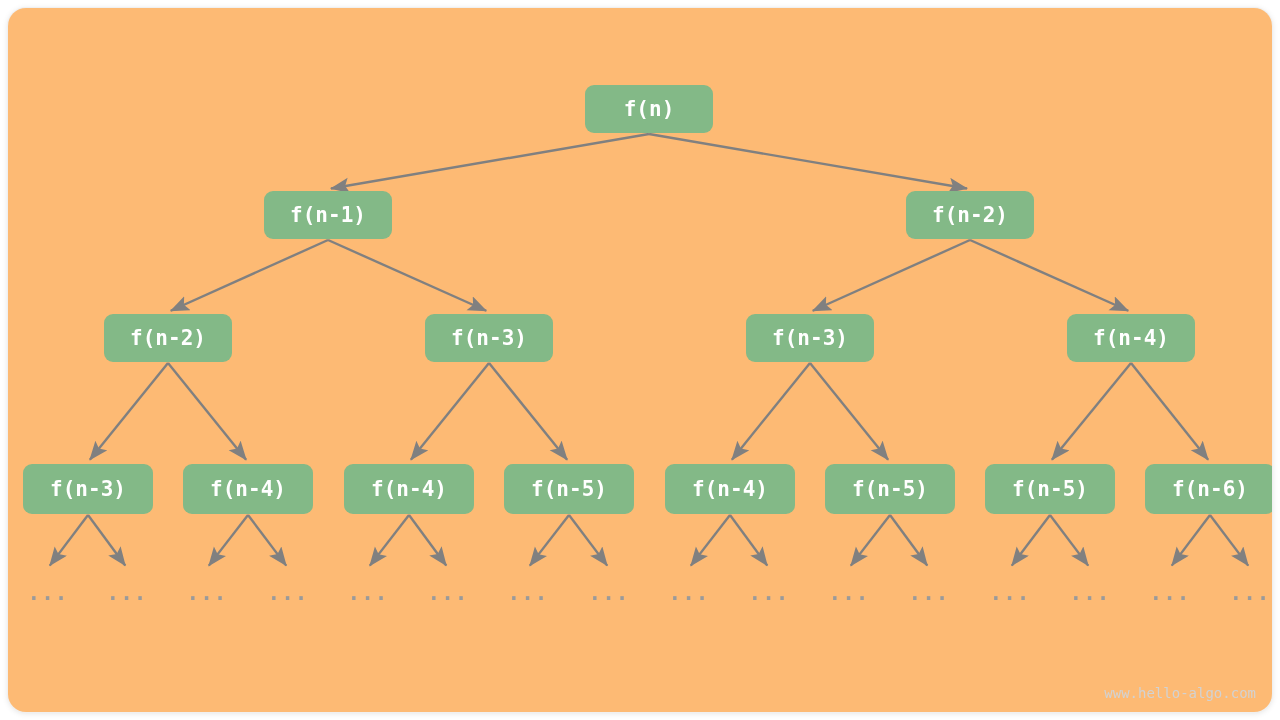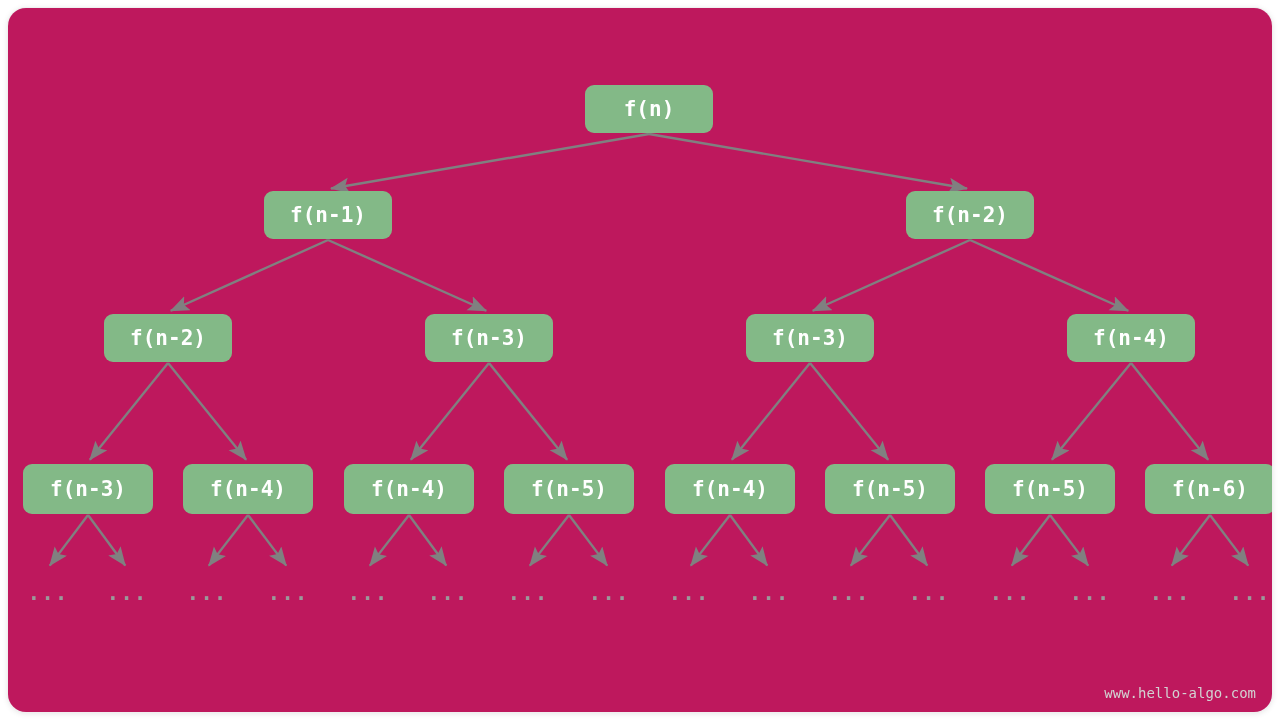--- a/index.html
+++ b/index.html
@@ -10,21 +10,21 @@
     height: 720px;
     background: #ffffff;
     font-family: "DejaVu Sans Mono", monospace;
   }
   #canvas-frame {
     position: absolute;
     left: 8px;
     top: 8px;
     width: 1264px;
     height: 704px;
-    background: #be185d;
+    background: #fdba74;
     border-radius: 18px;
     box-shadow: 0 0 0 1px #f0f0f0, 0 1px 6px rgba(0,0,0,0.13);
     overflow: hidden;
   }
   #diagram-svg {
     position: absolute;
     left: 0;
     top: 0;
     width: 1280px;
     height: 720px;

